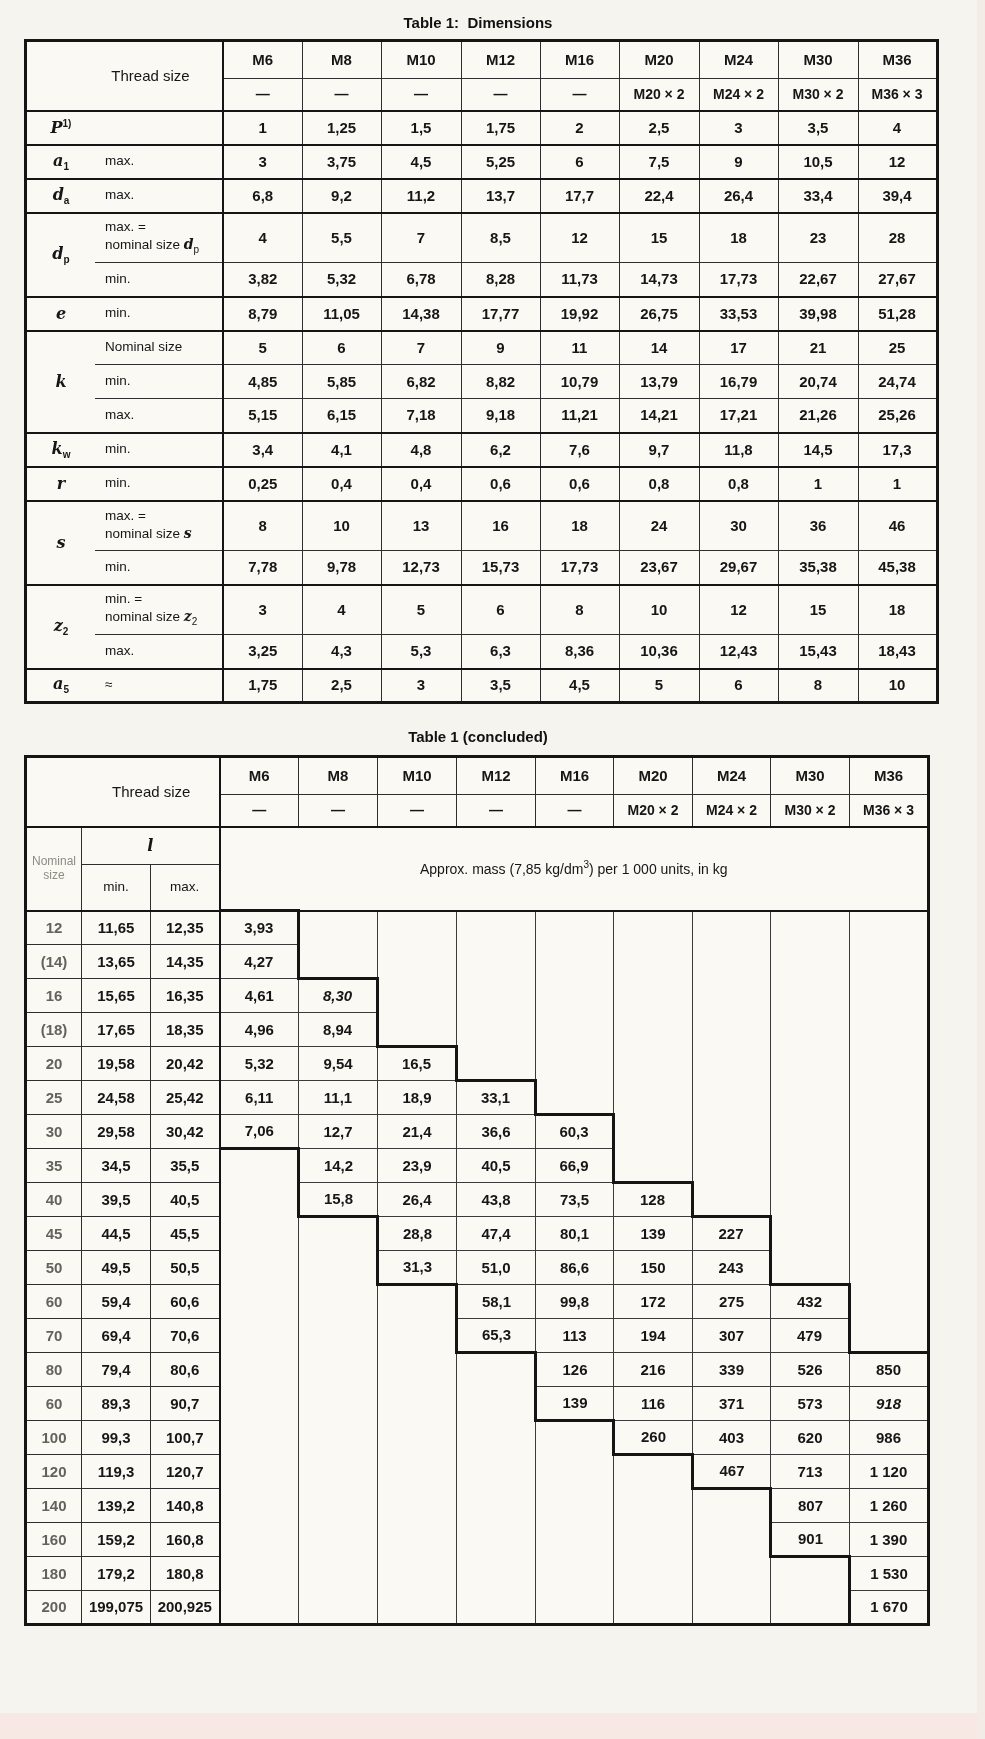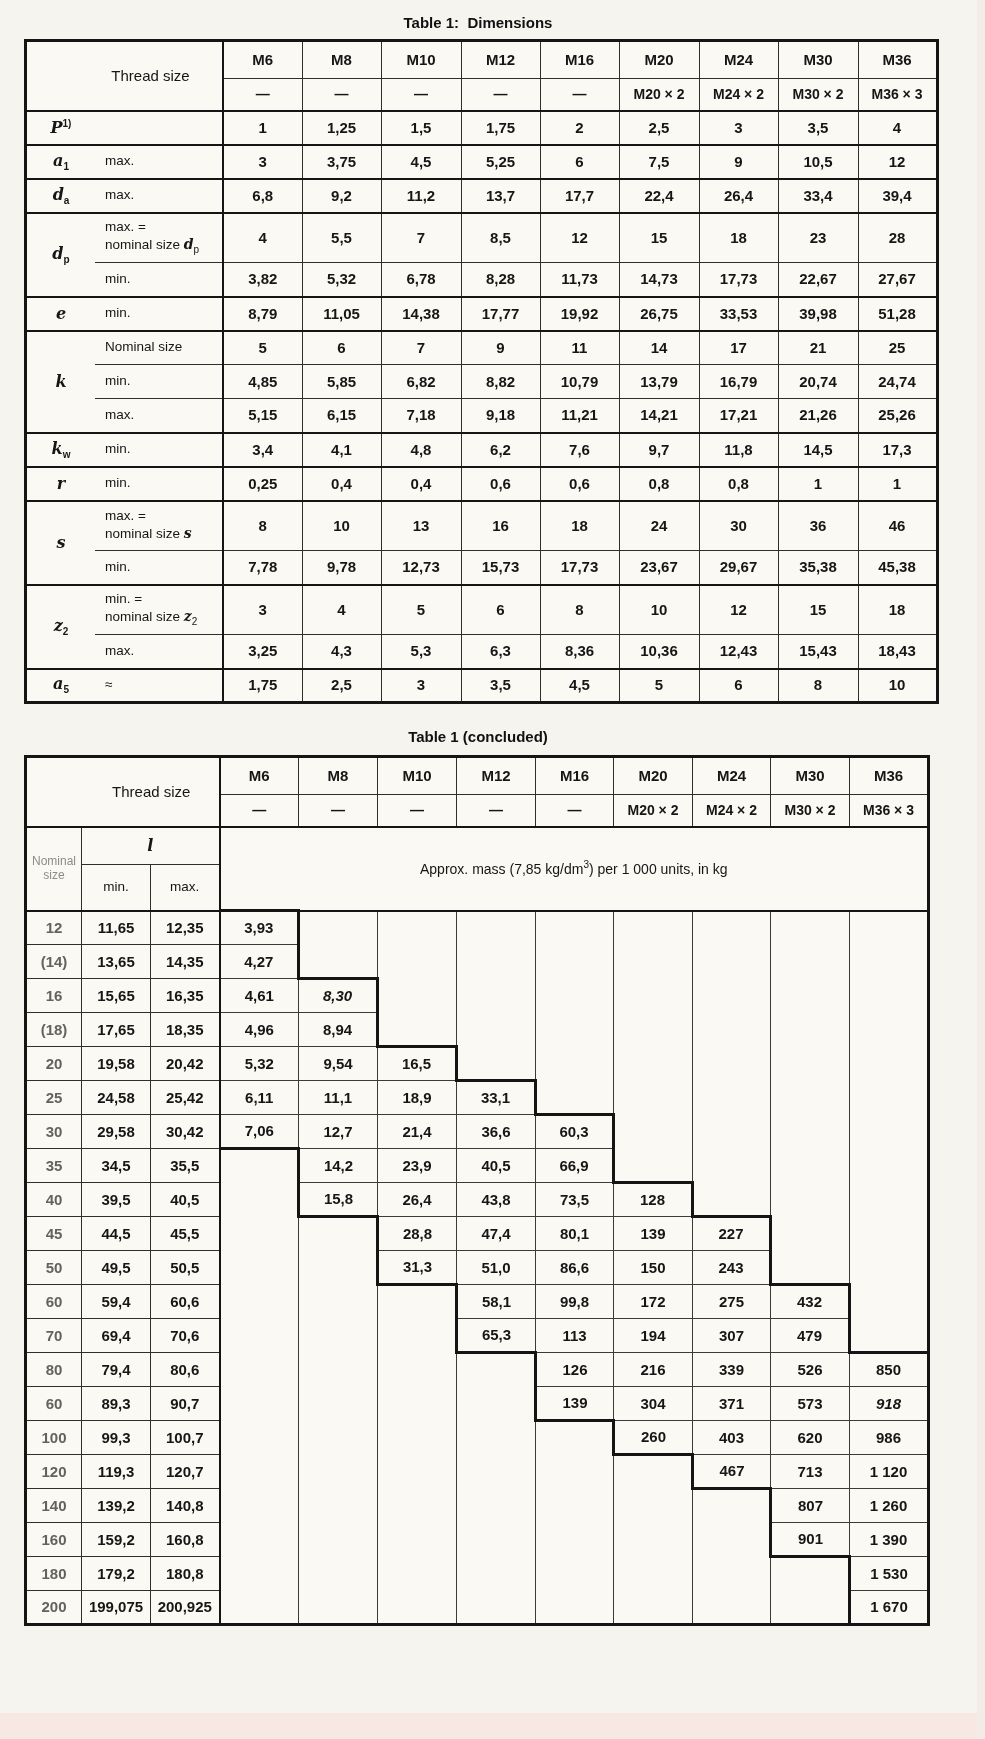--- a/index.html
+++ b/index.html
@@ -575,21 +575,21 @@
       </tr>
       <tr>
         <td class="nomcell">60</td>
         <td class="lminc">89,3</td>
         <td class="lmaxc">90,7</td>
         <td class="mass" style="border-top: none; border-bottom: none; border-left: 1px solid rgb(58, 58, 58); border-right: 1px solid rgb(58, 58, 58);"></td>
         <td class="mass" style="border-top: none; border-bottom: none; border-left: 1px solid rgb(58, 58, 58); border-right: 1px solid rgb(58, 58, 58);"></td>
         <td class="mass" style="border-top: none; border-bottom: none; border-left: 1px solid rgb(58, 58, 58); border-right: 1px solid rgb(58, 58, 58);"></td>
         <td class="mass" style="border-top: none; border-bottom: none; border-left: 1px solid rgb(58, 58, 58); border-right: 1px solid rgb(58, 58, 58);"></td>
         <td class="mass" style="border-width: 1px 1px 3px 3px; border-style: solid; border-color: rgb(58, 58, 58) rgb(58, 58, 58) rgb(21, 21, 21) rgb(21, 21, 21);">139</td>
-        <td class="mass" style="border-width: 1px; border-style: solid; border-color: rgb(58, 58, 58);">304</td>
+        <td class="mass" style="border-width: 1px; border-style: solid; border-color: rgb(58, 58, 58);">116</td>
         <td class="mass" style="border-width: 1px; border-style: solid; border-color: rgb(58, 58, 58);">371</td>
         <td class="mass" style="border-width: 1px; border-style: solid; border-color: rgb(58, 58, 58);">573</td>
         <td class="mass" style="border-width: 1px; border-style: solid; border-color: rgb(58, 58, 58); font-style: italic;">918</td>
       </tr>
       <tr>
         <td class="nomcell">100</td>
         <td class="lminc">99,3</td>
         <td class="lmaxc">100,7</td>
         <td class="mass" style="border-top: none; border-bottom: none; border-left: 1px solid rgb(58, 58, 58); border-right: 1px solid rgb(58, 58, 58);"></td>
         <td class="mass" style="border-top: none; border-bottom: none; border-left: 1px solid rgb(58, 58, 58); border-right: 1px solid rgb(58, 58, 58);"></td>

